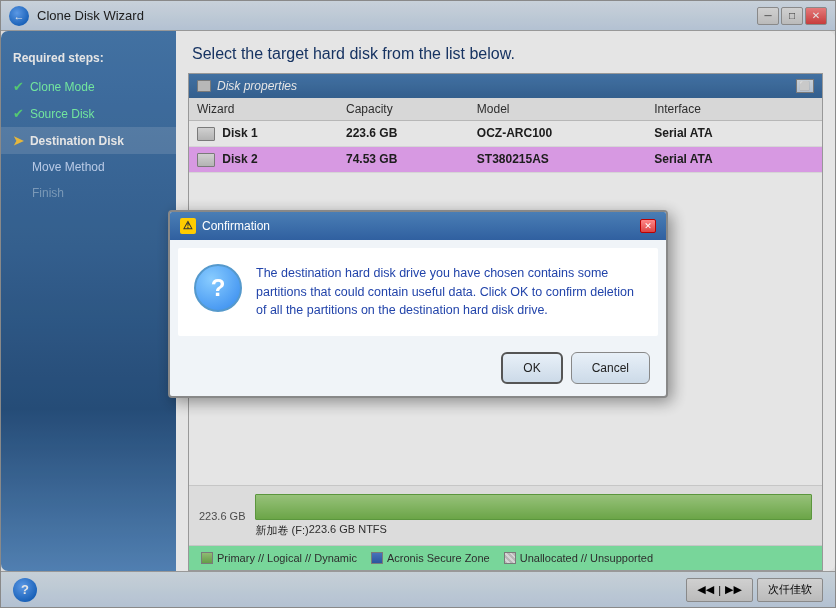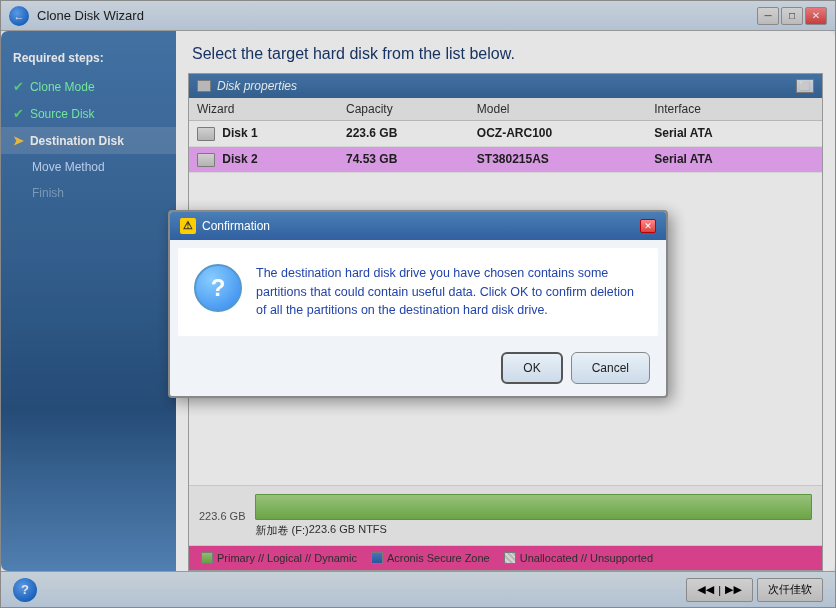--- a/index.html
+++ b/index.html
@@ -222,21 +222,21 @@
       border: 1px solid #888;
       display: inline-block;
       vertical-align: middle;
       margin-right: 4px;
       border-radius: 1px;
     }
 
     
     .legend-bar {
       padding: 6px 12px;
-      background: #ec4899;
+      background: #86efac;
       border-top: 1px solid #ddd;
       display: flex;
       align-items: center;
       gap: 14px;
       font-size: 11px;
       color: #333;
     }
 
     .legend-item {
       display: flex;

